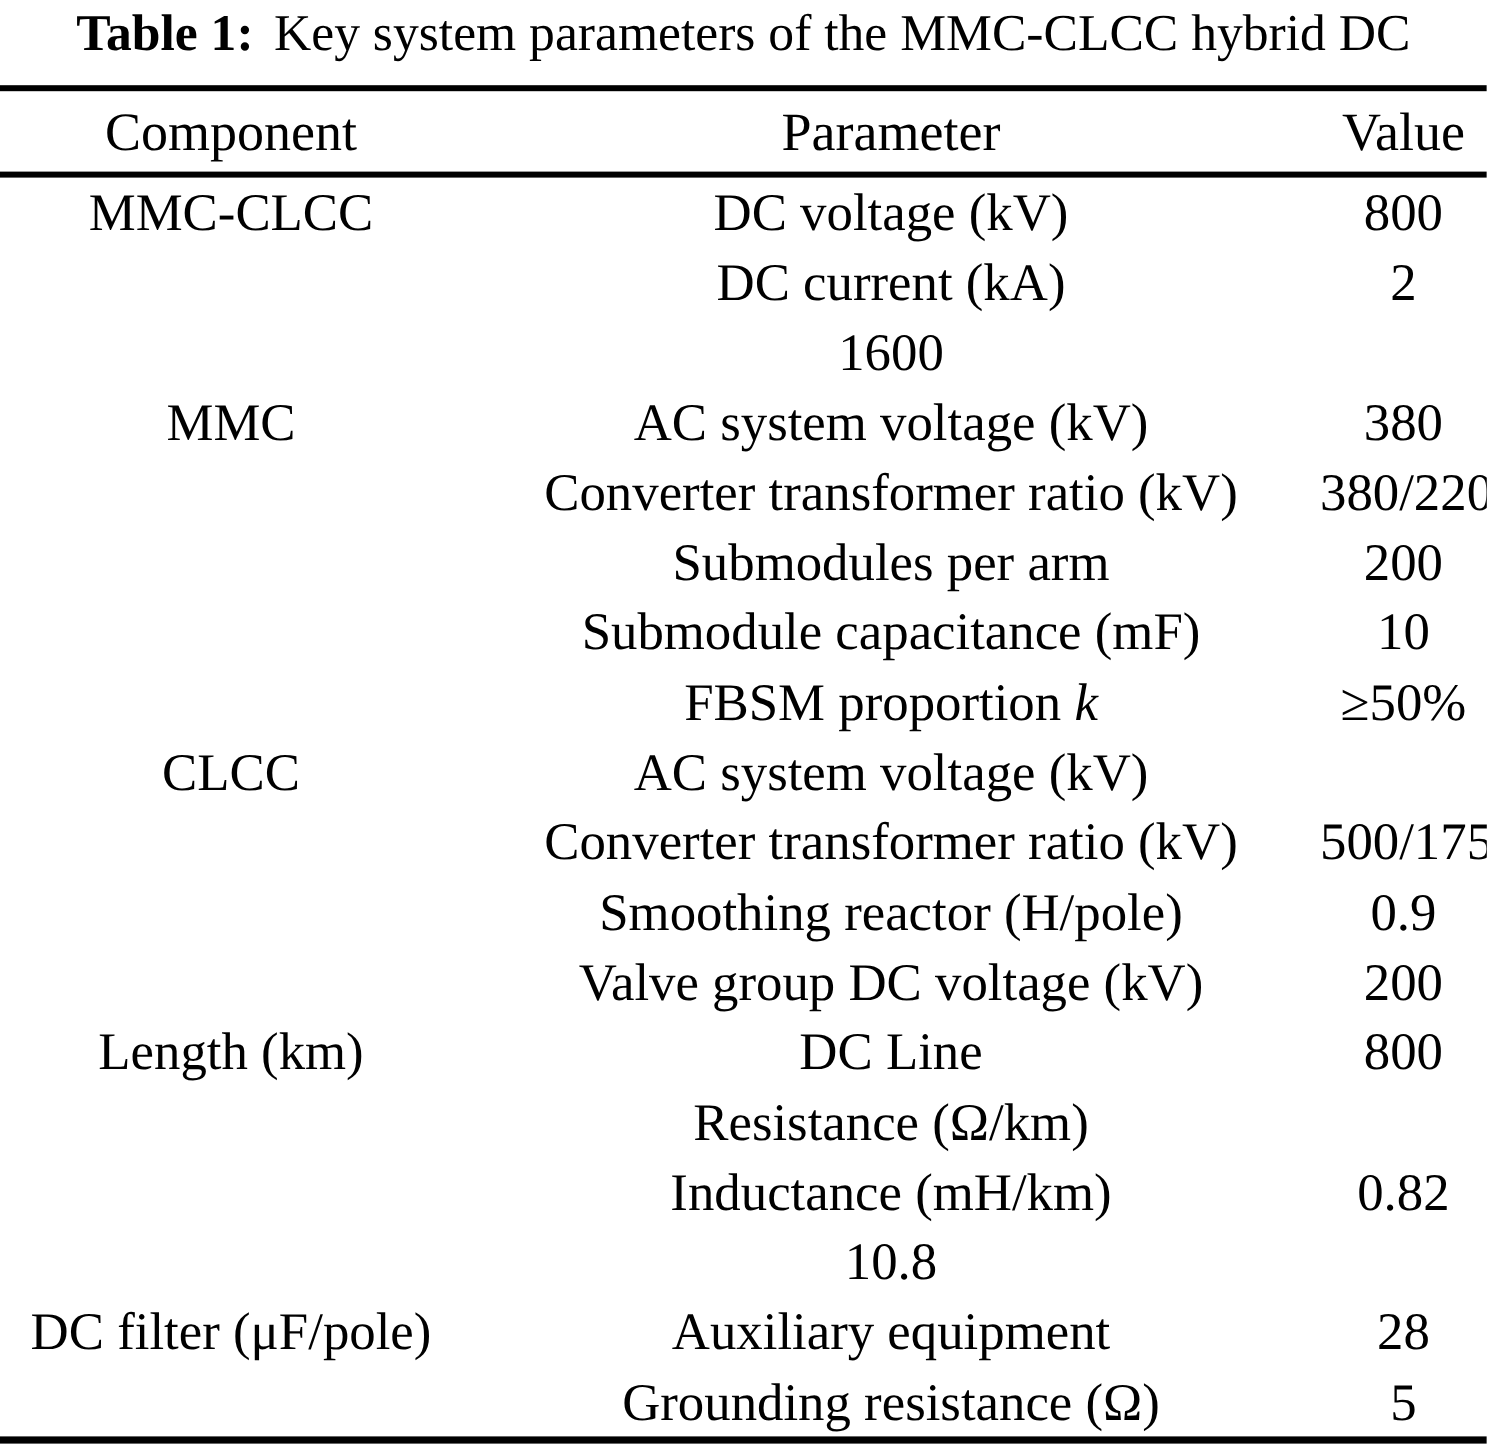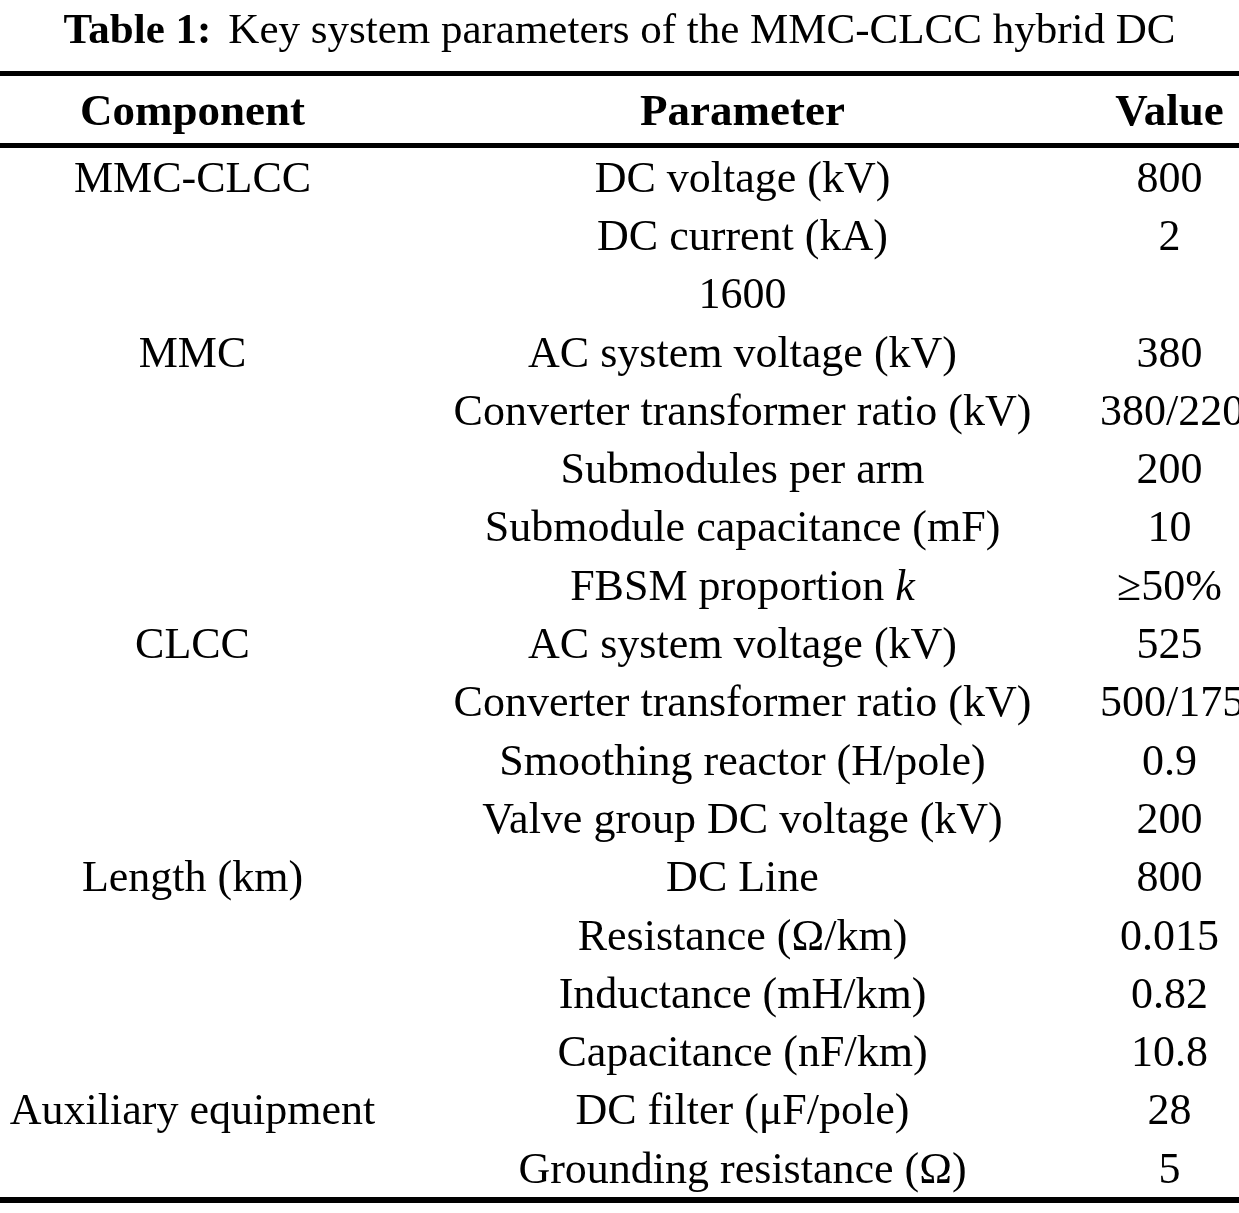--- a/index.html
+++ b/index.html
@@ -39,21 +39,21 @@
   .rule-top { height: 5px; }
   .rule-mid { height: 5px; }
   .rule-bottom { height: 6px; }
   .grid-row {
     display: grid;
     grid-template-columns: 385px 715px 139px;
     align-items: center;
   }
   .header-row {
     height: 67px;
-    font-weight: 700;
+    font-weight: 400;
     font-size: 45px;
   }
   .cell {
     text-align: center;
     white-space: nowrap;
   }
   .table-body {
     display: block;
   }
   .table-body .grid-row {
@@ -120,21 +120,20 @@
         <div class="cell">10</div>
       </div>
       <div class="grid-row">
         <div class="cell"></div>
         <div class="cell">FBSM proportion <span class="param-math">k</span></div>
         <div class="cell">≥50%</div>
       </div>
       <div class="grid-row">
         <div class="cell">CLCC</div>
         <div class="cell">AC system voltage (kV)</div>
-        <div class="cell">525</div>
       </div>
       <div class="grid-row">
         <div class="cell"></div>
         <div class="cell">Converter transformer ratio (kV)</div>
         <div class="cell">500/175</div>
       </div>
       <div class="grid-row">
         <div class="cell"></div>
         <div class="cell">Smoothing reactor (H/pole)</div>
         <div class="cell">0.9</div>
@@ -145,35 +144,33 @@
         <div class="cell">200</div>
       </div>
       <div class="grid-row">
         <div class="cell">Length (km)</div>
         <div class="cell">DC Line</div>
         <div class="cell">800</div>
       </div>
       <div class="grid-row">
         <div class="cell"></div>
         <div class="cell">Resistance (Ω/km)</div>
-        <div class="cell">0.015</div>
       </div>
       <div class="grid-row">
         <div class="cell"></div>
         <div class="cell">Inductance (mH/km)</div>
         <div class="cell">0.82</div>
       </div>
       <div class="grid-row">
         <div class="cell"></div>
-        <div class="cell">Capacitance (nF/km)</div>
         <div class="cell">10.8</div>
       </div>
       <div class="grid-row">
+        <div class="cell">DC filter (μF/pole)</div>
         <div class="cell">Auxiliary equipment</div>
-        <div class="cell">DC filter (μF/pole)</div>
         <div class="cell">28</div>
       </div>
       <div class="grid-row">
         <div class="cell"></div>
         <div class="cell">Grounding resistance (Ω)</div>
         <div class="cell">5</div>
       </div>
     </div>
 
   <div class="rule rule-bottom"></div>

